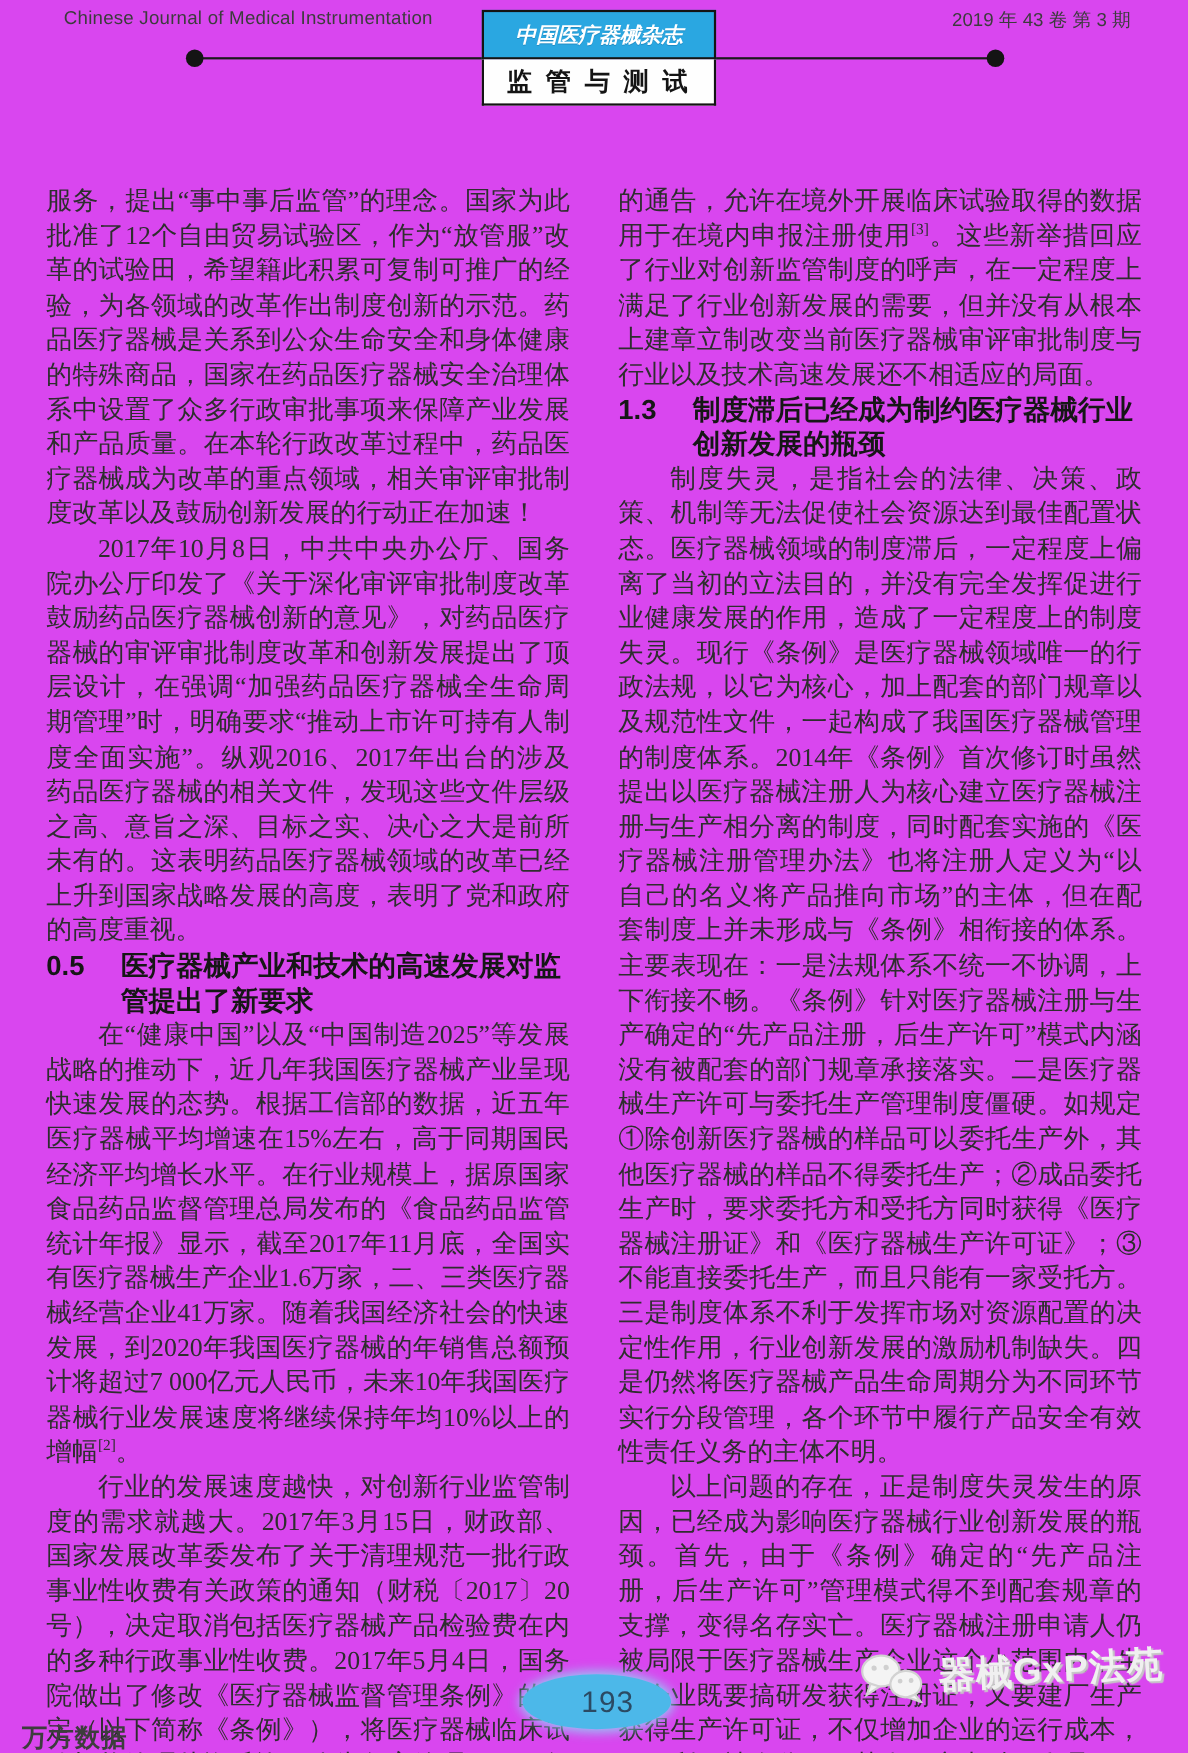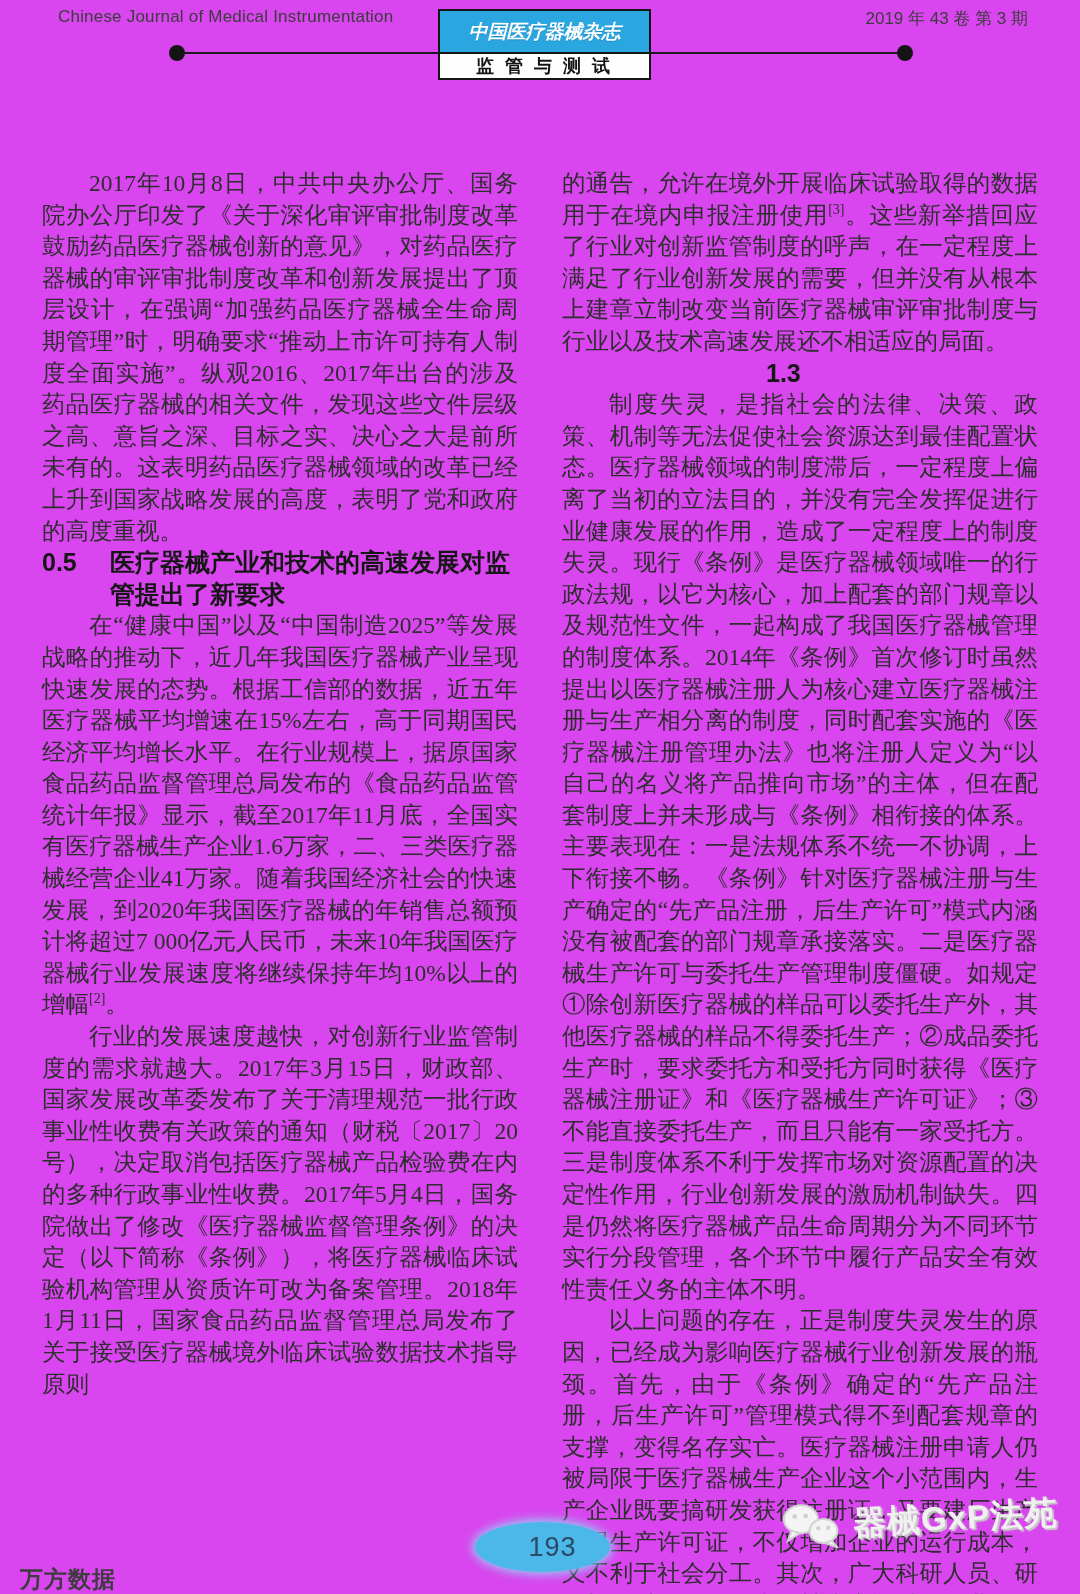--- a/index.html
+++ b/index.html
@@ -33,24 +33,24 @@
   .bullet-right { left:897px; }
   .title-box { position:absolute; left:438px; top:9px; width:213px; z-index:2; }
   .title-cn {
     height:45px; background:#2aa7e1; border:2px solid #141414;
     display:flex; align-items:center; justify-content:center;
     color:#ffffff; font-family:"DejaVu Serif","Liberation Serif",serif;
     font-style:italic; font-weight:bold; font-size:19px; letter-spacing:0px;
     white-space:nowrap; text-shadow:0 1px 0 rgba(0,60,110,.25);
   }
   .section-cn {
-    height:26px; background:#fefefe; border:2px solid #141414; border-top:none;
+    height:42px; background:#fefefe; border:2px solid #141414; border-top:none;
     display:flex; align-items:center; justify-content:center;
     font-family:"Liberation Sans","DejaVu Sans",sans-serif;
-    font-weight:700; font-size:18px; color:#141414; letter-spacing:3px;
+    font-weight:700; font-size:23px; color:#141414; letter-spacing:3px;
     white-space:nowrap;
   }
   
   .content {
     position:absolute; top:168px; left:42px; width:996px;
     display:flex; gap:44px;
   }
   .col { flex:1 1 0; min-width:0; }
   .para {
     font-size:23.5px; line-height:31.6px; text-align:justify;
@@ -104,32 +104,34 @@
     <div class="bullet bullet-left"></div>
     <div class="bullet bullet-right"></div>
     <div class="title-box">
       <div class="title-cn">中国医疗器械杂志</div>
       <div class="section-cn">监 管 与 测 试</div>
     </div>
   </div>
 
   <div class="content">
     <div class="col">
+        <p class="para">服务，提出“事中事后监管”的理念。国家为此批准了12个自由贸易试验区，作为“放管服”改革的试验田，希望籍此积累可复制可推广的经验，为各领域的改革作出制度创新的示范。药品医疗器械是关系到公众生命安全和身体健康的特殊商品，国家在药品医疗器械安全治理体系中设置了众多行政审批事项来保障产业发展和产品质量。在本轮行政改革过程中，药品医疗器械成为改革的重点领域，相关审评审批制度改革以及鼓励创新发展的行动正在加速！</p>
         <p class="para indent">2017年10月8日，中共中央办公厅、国务院办公厅印发了《关于深化审评审批制度改革鼓励药品医疗器械创新的意见》，对药品医疗器械的审评审批制度改革和创新发展提出了顶层设计，在强调“加强药品医疗器械全生命周期管理”时，明确要求“推动上市许可持有人制度全面实施”。纵观2016、2017年出台的涉及药品医疗器械的相关文件，发现这些文件层级之高、意旨之深、目标之实、决心之大是前所未有的。这表明药品医疗器械领域的改革已经上升到国家战略发展的高度，表明了党和政府的高度重视。</p>
         <div class="heading">
           <span class="h-num">0.5</span>
           <span class="h-text">医疗器械产业和技术的高速发展对监管提出了新要求</span>
         </div>
         <p class="para indent">在“健康中国”以及“中国制造2025”等发展战略的推动下，近几年我国医疗器械产业呈现快速发展的态势。根据工信部的数据，近五年医疗器械平均增速在15%左右，高于同期国民经济平均增长水平。在行业规模上，据原国家食品药品监督管理总局发布的《食品药品监管统计年报》显示，截至2017年11月底，全国实有医疗器械生产企业1.6万家，二、三类医疗器械经营企业41万家。随着我国经济社会的快速发展，到2020年我国医疗器械的年销售总额预计将超过7 000亿元人民币，未来10年我国医疗器械行业发展速度将继续保持年均10%以上的增幅<sup>[2]</sup>。</p>
         <p class="para indent">行业的发展速度越快，对创新行业监管制度的需求就越大。2017年3月15日，财政部、国家发展改革委发布了关于清理规范一批行政事业性收费有关政策的通知（财税〔2017〕20号），决定取消包括医疗器械产品检验费在内的多种行政事业性收费。2017年5月4日，国务院做出了修改《医疗器械监督管理条例》的决定（以下简称《条例》），将医疗器械临床试验机构管理从资质许可改为备案管理。2018年1月11日，国家食品药品监督管理总局发布了关于接受医疗器械境外临床试验数据技术指导原则</p>
       </div>
     <div class="col">
         <p class="para">的通告，允许在境外开展临床试验取得的数据用于在境内申报注册使用<sup>[3]</sup>。这些新举措回应了行业对创新监管制度的呼声，在一定程度上满足了行业创新发展的需要，但并没有从根本上建章立制改变当前医疗器械审评审批制度与行业以及技术高速发展还不相适应的局面。</p>
         <div class="heading">
           <span class="h-num">1.3</span>
+          <span class="h-text">制度滞后已经成为制约医疗器械行业创新发展的瓶颈</span>
         </div>
         <p class="para indent">制度失灵，是指社会的法律、决策、政策、机制等无法促使社会资源达到最佳配置状态。医疗器械领域的制度滞后，一定程度上偏离了当初的立法目的，并没有完全发挥促进行业健康发展的作用，造成了一定程度上的制度失灵。现行《条例》是医疗器械领域唯一的行政法规，以它为核心，加上配套的部门规章以及规范性文件，一起构成了我国医疗器械管理的制度体系。2014年《条例》首次修订时虽然提出以医疗器械注册人为核心建立医疗器械注册与生产相分离的制度，同时配套实施的《医疗器械注册管理办法》也将注册人定义为“以自己的名义将产品推向市场”的主体，但在配套制度上并未形成与《条例》相衔接的体系。主要表现在：一是法规体系不统一不协调，上下衔接不畅。《条例》针对医疗器械注册与生产确定的“先产品注册，后生产许可”模式内涵没有被配套的部门规章承接落实。二是医疗器械生产许可与委托生产管理制度僵硬。如规定①除创新医疗器械的样品可以委托生产外，其他医疗器械的样品不得委托生产；②成品委托生产时，要求委托方和受托方同时获得《医疗器械注册证》和《医疗器械生产许可证》；③不能直接委托生产，而且只能有一家受托方。三是制度体系不利于发挥市场对资源配置的决定性作用，行业创新发展的激励机制缺失。四是仍然将医疗器械产品生命周期分为不同环节实行分段管理，各个环节中履行产品安全有效性责任义务的主体不明。</p>
         <p class="para indent">以上问题的存在，正是制度失灵发生的原因，已经成为影响医疗器械行业创新发展的瓶颈。首先，由于《条例》确定的“先产品注册，后生产许可”管理模式得不到配套规章的支撑，变得名存实亡。医疗器械注册申请人仍被局限于医疗器械生产企业这个小范围内，生产企业既要搞研发获得注册证，又要建厂生产获得生产许可证，不仅增加企业的运行成本，又不利于社会分工。其次，广大科研人员、研发机构以及没有医疗器械生产资质的企业没有机会申请产品注</p>
       </div>
   </div>
 
   <div>
     <div class="page-num-ellipse">
       <span>193</span>
     </div>

